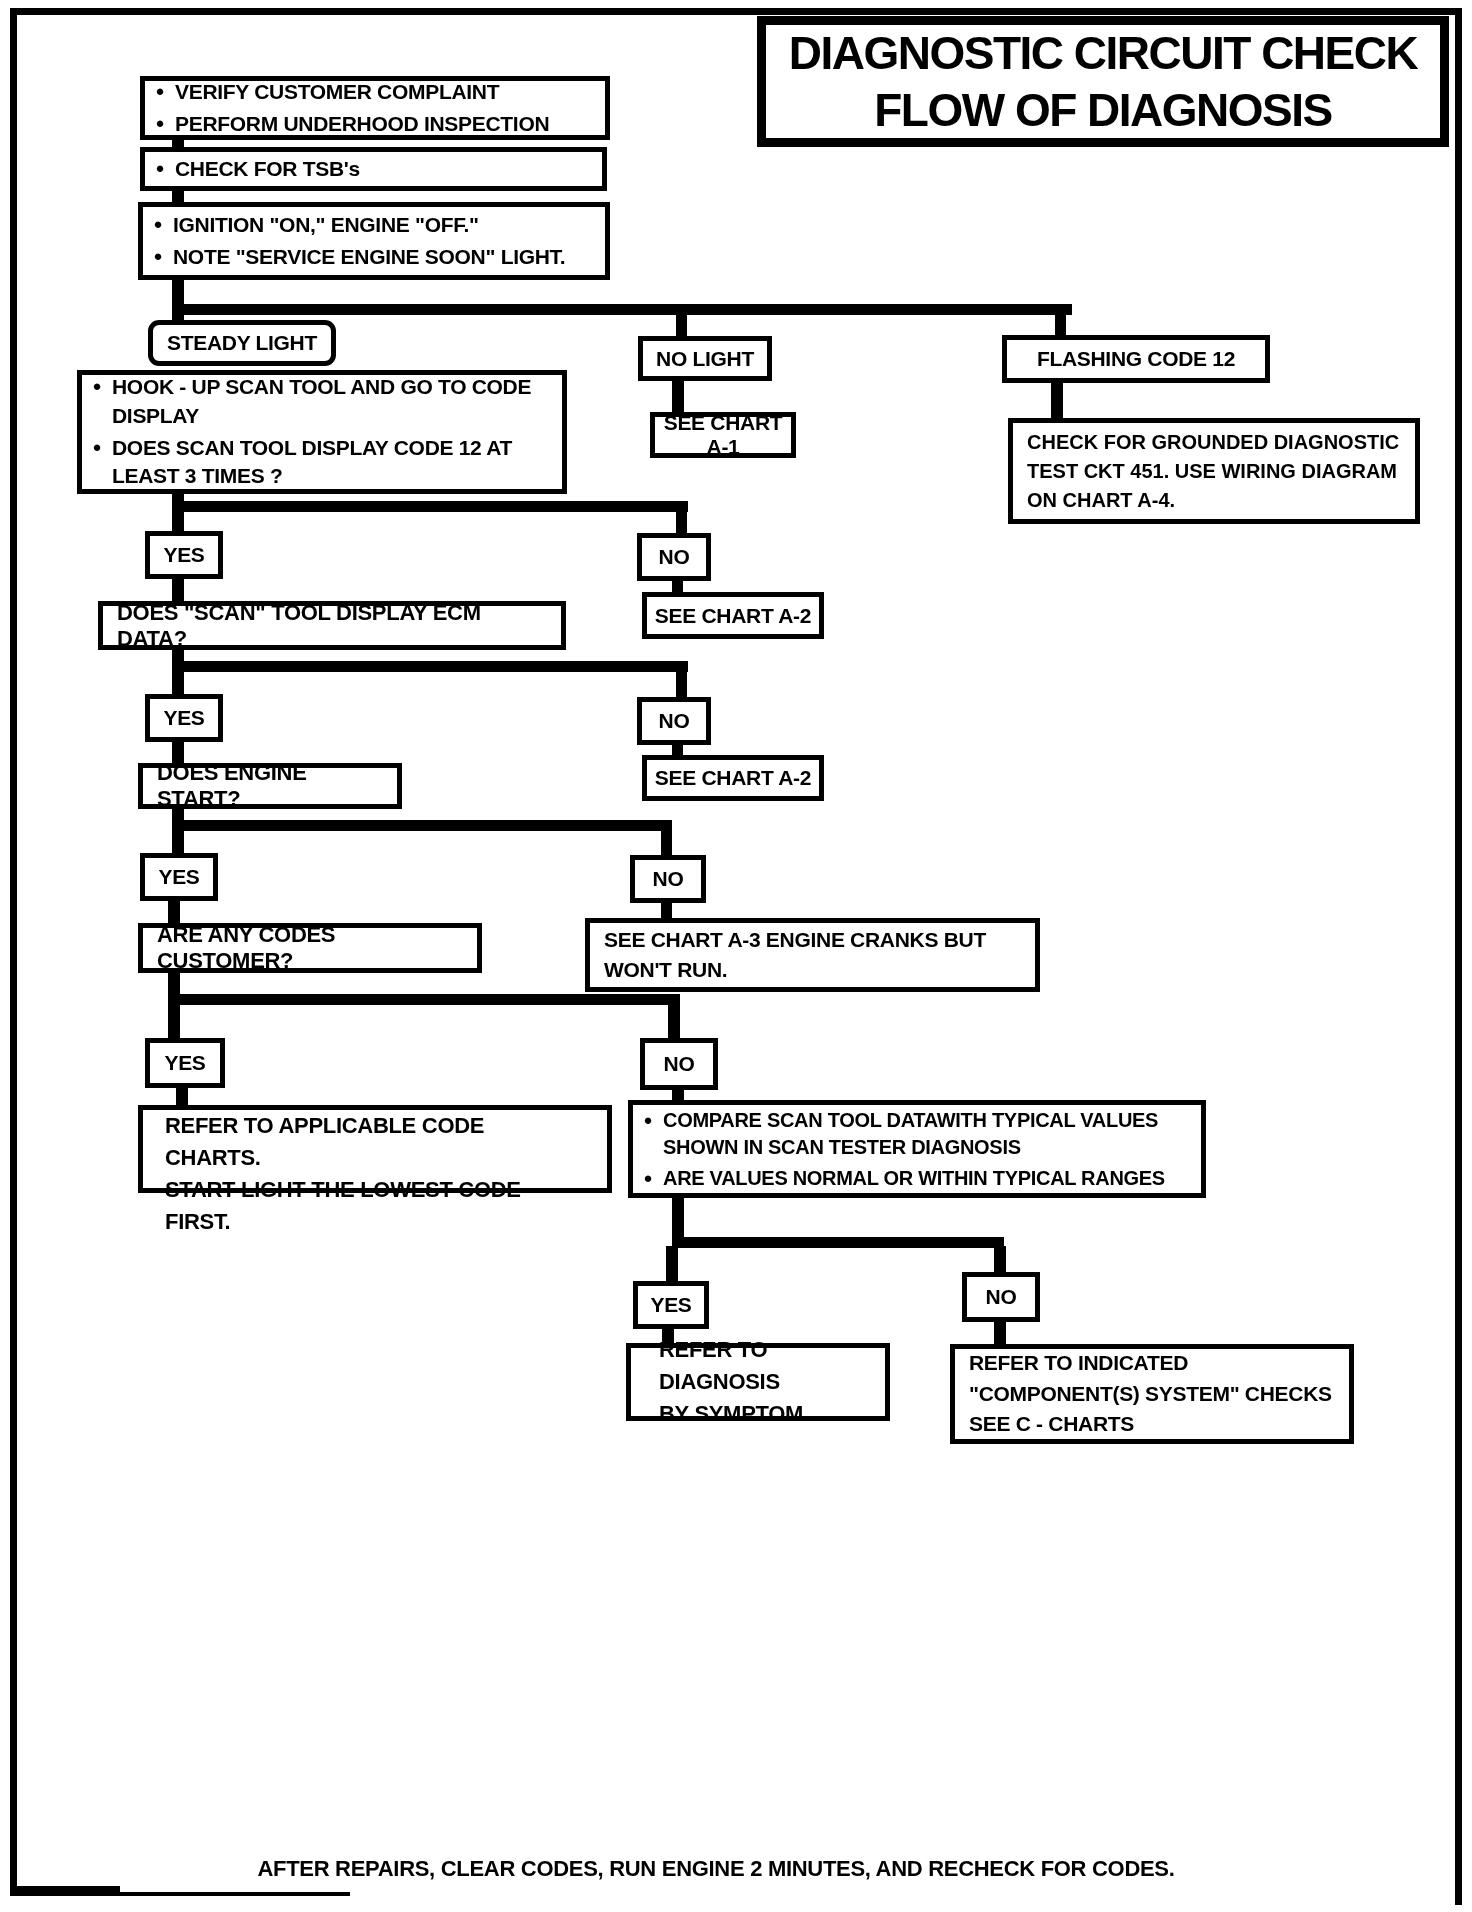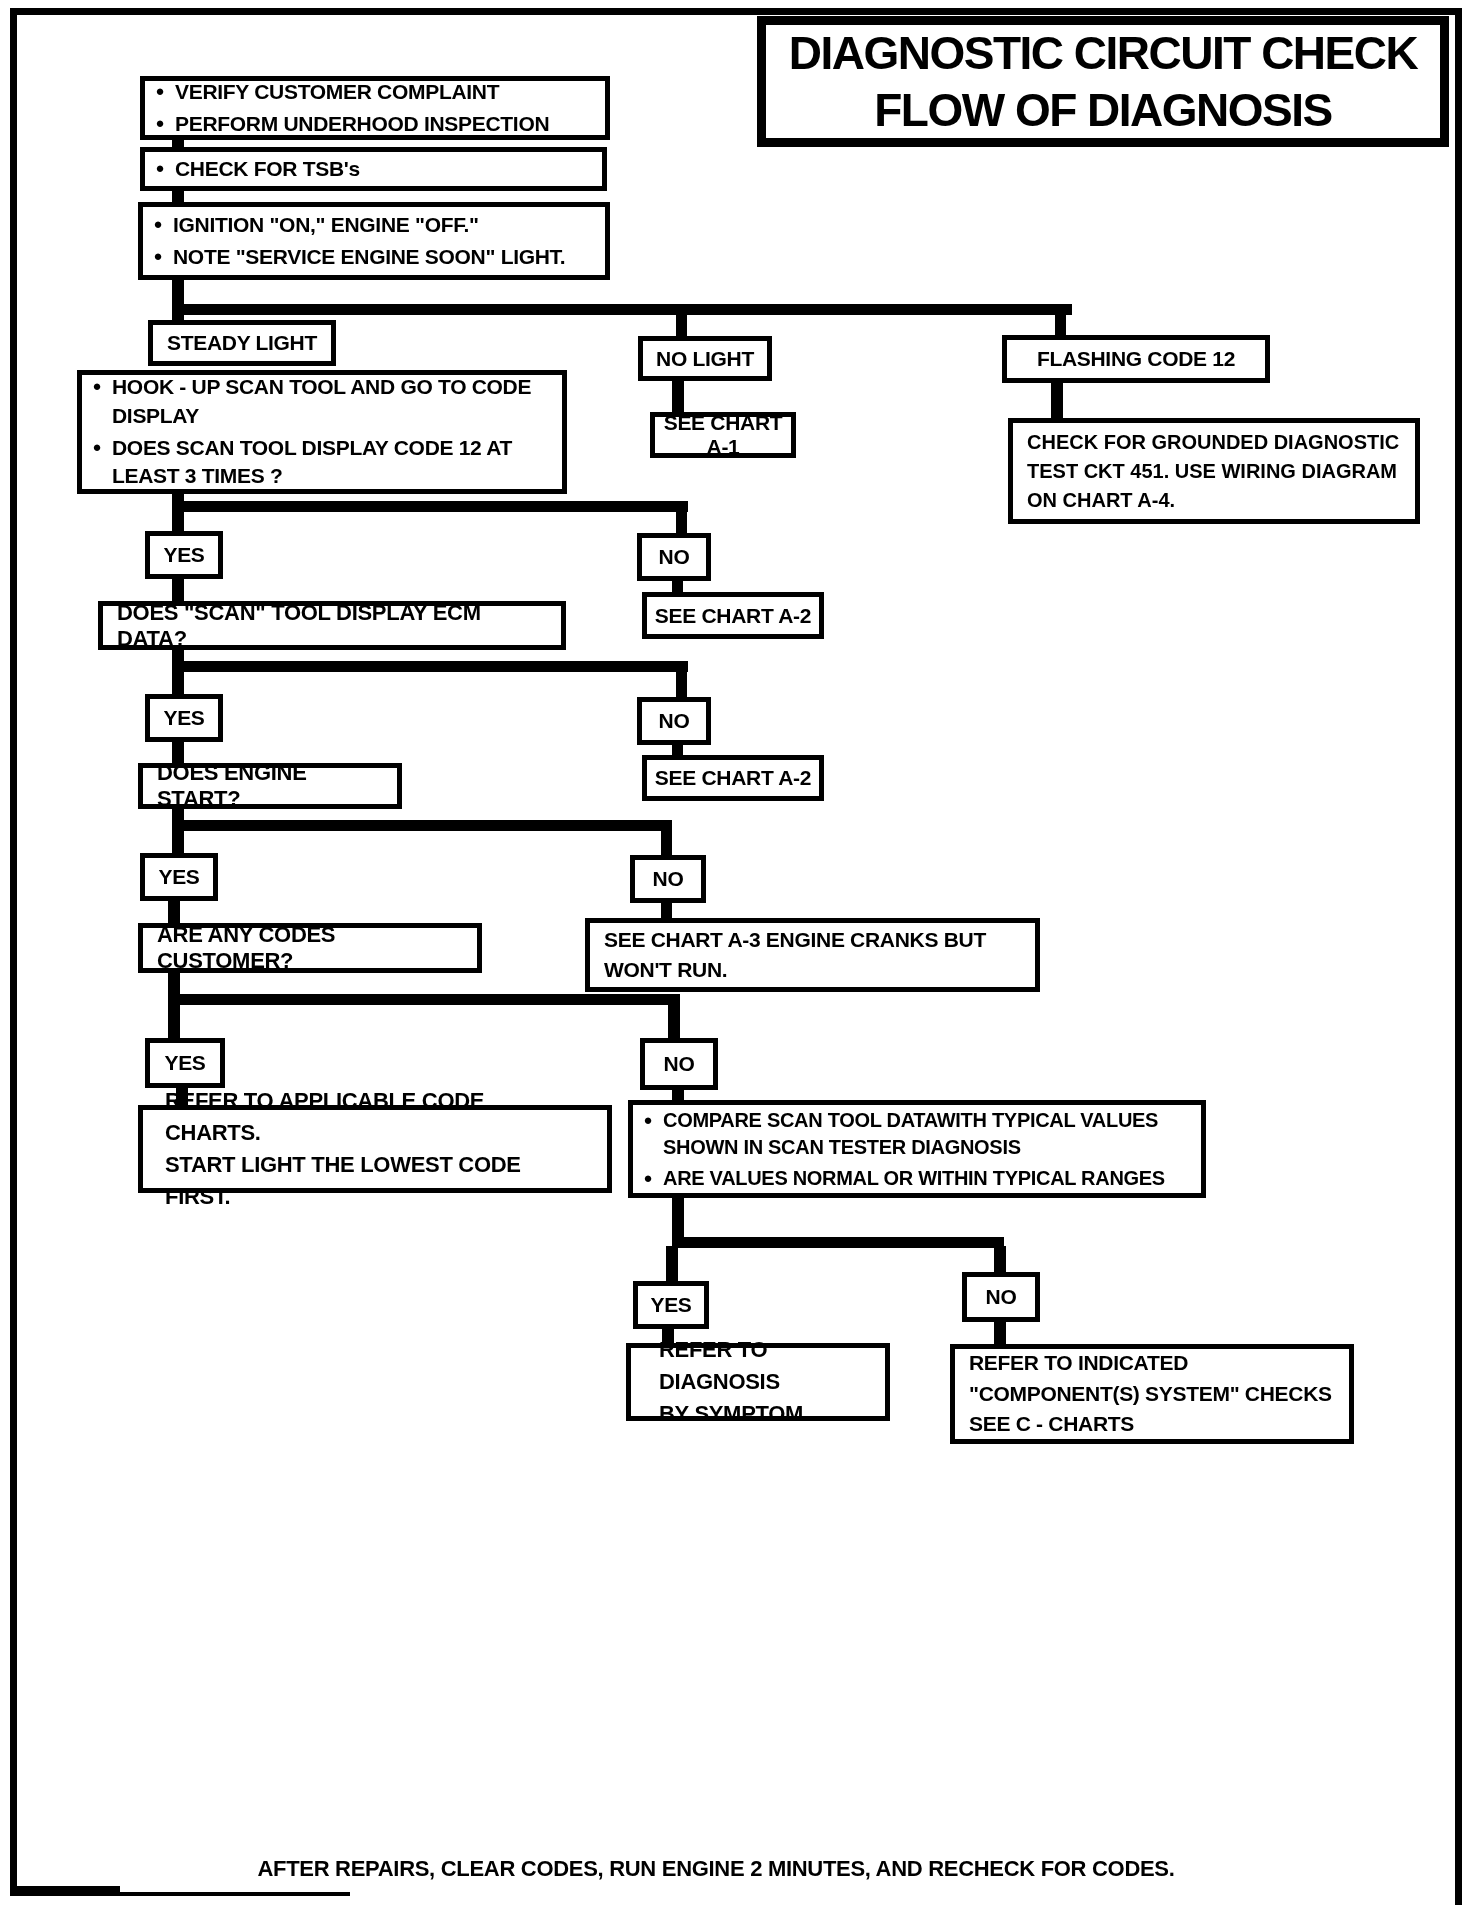--- a/index.html
+++ b/index.html
@@ -99,21 +99,21 @@
         <span class="bullet">●</span>
         <span class="bullet-text">NOTE "SERVICE ENGINE SOON" LIGHT.</span>
       </div>
   </div>
 
   <div class="conn" style="left:172px;top:278px;width:12px;height:44px;"></div>
   <div class="conn" style="left:172px;top:304px;width:900px;height:11px;"></div>
   <div class="conn" style="left:676px;top:304px;width:11px;height:34px;"></div>
   <div class="conn" style="left:1055px;top:304px;width:11px;height:33px;"></div>
 
-  <div class="box label-sm center" style="left:148px;top:320px;width:188px;height:46px;">
+  <div class="box label-sm center" style="left:148px;top:320px;width:188px;height:46px;border-radius:11px;">
     <span>STEADY LIGHT</span>
   </div>
 
   <div class="box label-sm" style="left:77px;top:370px;width:490px;height:124px;">
     <div class="bullet-row">
         <span class="bullet">●</span>
         <span class="bullet-text">HOOK - UP SCAN TOOL AND GO TO CODE DISPLAY</span>
       </div>
     <div class="bullet-row">
         <span class="bullet">●</span>
@@ -209,21 +209,21 @@
   <div class="conn" style="left:668px;top:1003px;width:12px;height:38px;"></div>
 
   <div class="box label-sm center" style="left:145px;top:1038px;width:80px;height:50px;">
     <span>YES</span>
   </div>
   <div class="box label-sm center" style="left:640px;top:1038px;width:78px;height:52px;">
     <span>NO</span>
   </div>
 
   <div class="conn" style="left:176px;top:1086px;width:12px;height:22px;"></div>
-  <div class="box label-md" style="left:138px;top:1105px;width:474px;height:88px;padding-left:22px;padding-right:22px;">
+  <div class="box label-md" style="left:138px;top:1105px;width:474px;height:88px;padding-left:22px;padding-right:22px;justify-content:space-between;">
     <span class="line">REFER TO APPLICABLE CODE CHARTS.</span>
     <span class="line">START LIGHT THE LOWEST CODE FIRST.</span>
   </div>
 
   <div class="conn" style="left:672px;top:1088px;width:12px;height:15px;"></div>
   <div class="box" style="left:628px;top:1100px;width:578px;height:98px;font-size:20px;letter-spacing:-0.3px;">
     <div class="bullet-row">
         <span class="bullet">●</span>
         <span class="bullet-text">COMPARE SCAN TOOL DATAWITH TYPICAL VALUES SHOWN IN SCAN TESTER DIAGNOSIS</span>
       </div>

